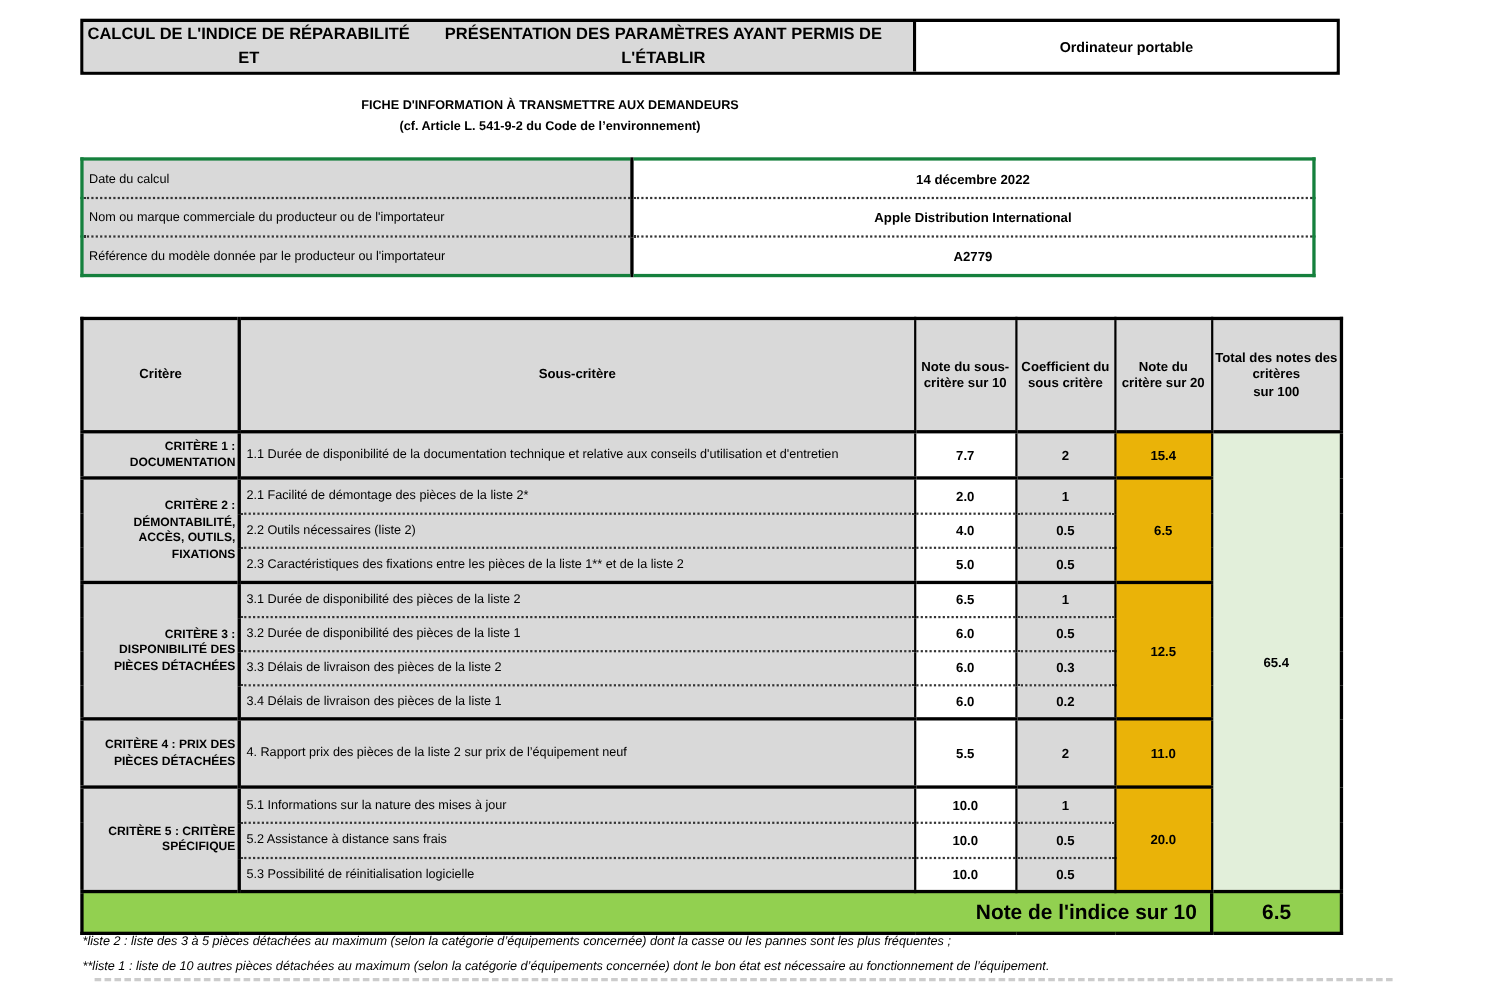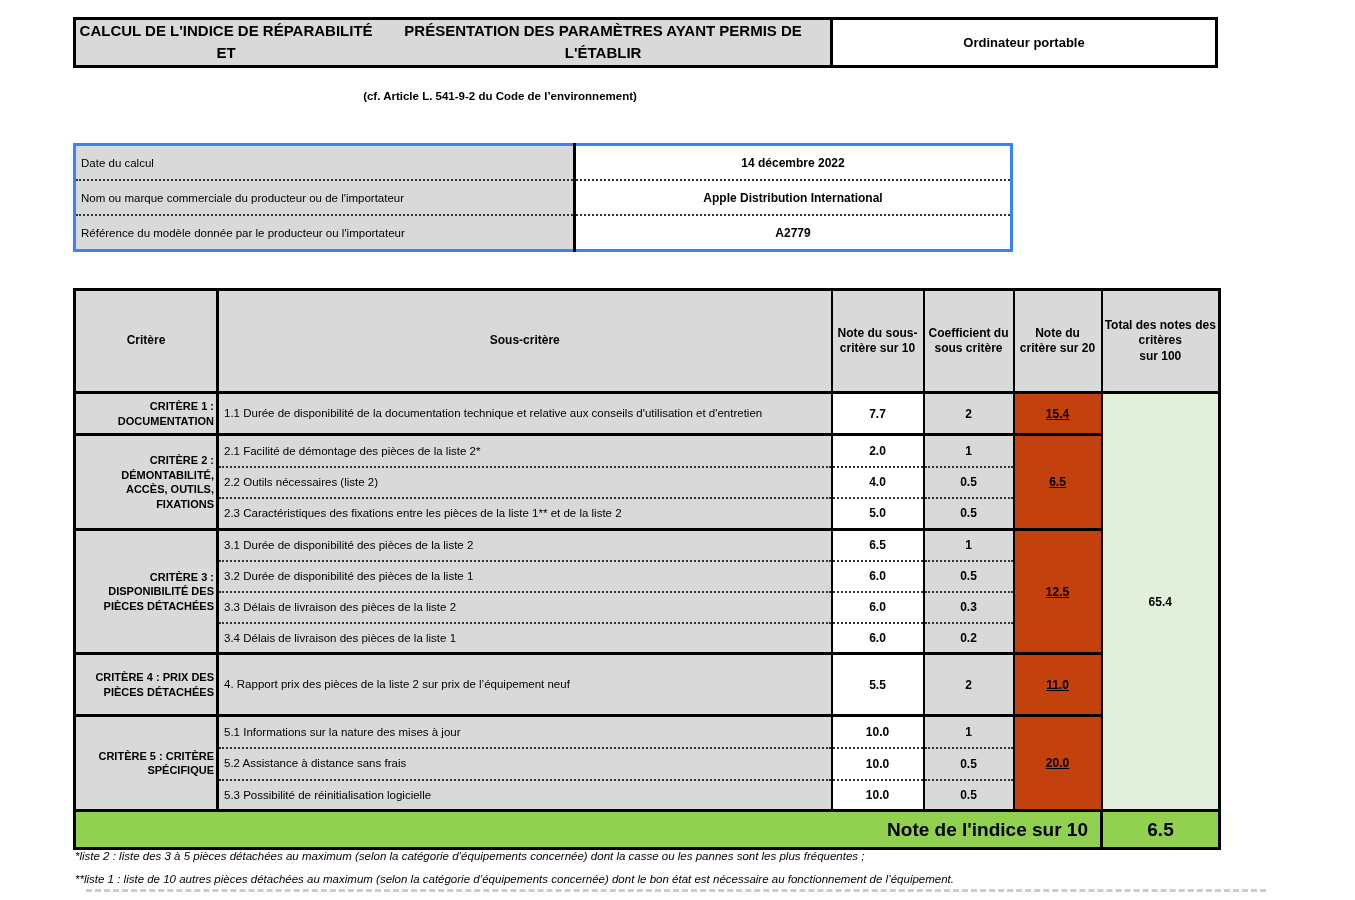--- a/index.html
+++ b/index.html
@@ -16,22 +16,22 @@
     display:flex; flex-direction:row; justify-content:center; text-align:center;
     font-weight:bold; font-size:15px; line-height:22px; box-sizing:border-box; }
   .title-right { flex:1; background:#fff; display:flex; align-items:center;
     justify-content:center; font-weight:bold; font-size:13px;text-align:right; }
 
   
   .subtitle { position:absolute; left:0; top:87px; width:1000px; text-align:center;
     font-weight:bold; font-size:11.5px; line-height:18.5px; }
 
   
-  .info-table { position:absolute; left:73px; top:143px; width:940px;
-    border-collapse:collapse; border:3px solid #3b82f6; table-layout:fixed; }
+  .info-table { position:absolute; left:73px; top:143px; width:1123px;
+    border-collapse:collapse; border:3px solid #15803d; table-layout:fixed; }
   .info-table td { border-top:0 solid #000; border-bottom:0 solid #000; height:31px; }
   .info-table tr.dtop td { border-top:2px dotted #333; }
   .ilabel { background:#d9d9d9; font-size:11.5px; padding-left:5px;
     border-right:3px solid #000; }
   .ivalue { background:#fff; font-weight:bold; font-size:12px; text-align:center; }
 
   
   .main-table { position:absolute; left:73px; top:288px; width:1145px;
     border-collapse:collapse; border:3px solid #000; table-layout:fixed; }
   .main-table th { background:#d9d9d9; font-weight:bold; font-size:12px;
@@ -40,21 +40,21 @@
     height:100px; }
   .main-table th.th-sub { border-left:3px solid #000; }
   .main-table td { border-left:2px solid #000; border-right:2px solid #000;
     border-top:0; border-bottom:0; vertical-align:middle; }
   .crit { background:#d9d9d9; font-weight:bold; font-size:11px; text-align:right;
     line-height:14.5px; padding:0 2px; }
   .sub  { background:#d9d9d9; font-size:11.5px; text-align:left; padding:2px 5px;
     border-left:3px solid #000 !important; line-height:14.5px; }
   .n10  { background:#ffffff; font-weight:bold; font-size:12px; text-align:center; }
   .coef { background:#d9d9d9; font-weight:bold; font-size:12px; text-align:center; }
-  .n20  { background:#c2410c; font-weight:bold; font-size:12px; text-align:center;text-decoration:underline; }
+  .n20  { background:#eab308; font-weight:bold; font-size:12px; text-align:center; }
   .total{ background:#e2efda; font-weight:bold; font-size:12px; text-align:center; }
   tr.gsep td { border-top:3px solid #000; }
   tr.dsep td { border-top:2px dotted #333; }
   tr.h42 { height:42px; } tr.h32 { height:32px; } tr.h31 { height:31px; }
   tr.h62 { height:62px; }
   tr.index-row td { border-top:3px solid #000; height:33px; }
   .index-label { background:#92d050; text-align:right; font-weight:bold;
     font-size:19px; padding-right:12px; }
   .index-value { background:#92d050; text-align:center; font-weight:bold;
     font-size:19px; border-left:3px solid #000 !important; }
@@ -75,20 +75,21 @@
     <div class="title-left">
       <div>CALCUL DE L'INDICE DE RÉPARABILITÉ ET</div>
       <div>PRÉSENTATION DES PARAMÈTRES AYANT PERMIS DE L'ÉTABLIR</div>
     </div>
     <div class="title-right">
       <span>Ordinateur portable</span>
     </div>
   </div>
 
   <div class="subtitle">
+    <div>FICHE D'INFORMATION À TRANSMETTRE AUX DEMANDEURS</div>
     <div>(cf. Article L. 541-9-2 du Code de l’environnement)</div>
   </div>
 
   <table class="info-table">
     <colgroup>
         <col style="width:500px">
         <col>
       </colgroup>
     <tbody>
       <tr>

